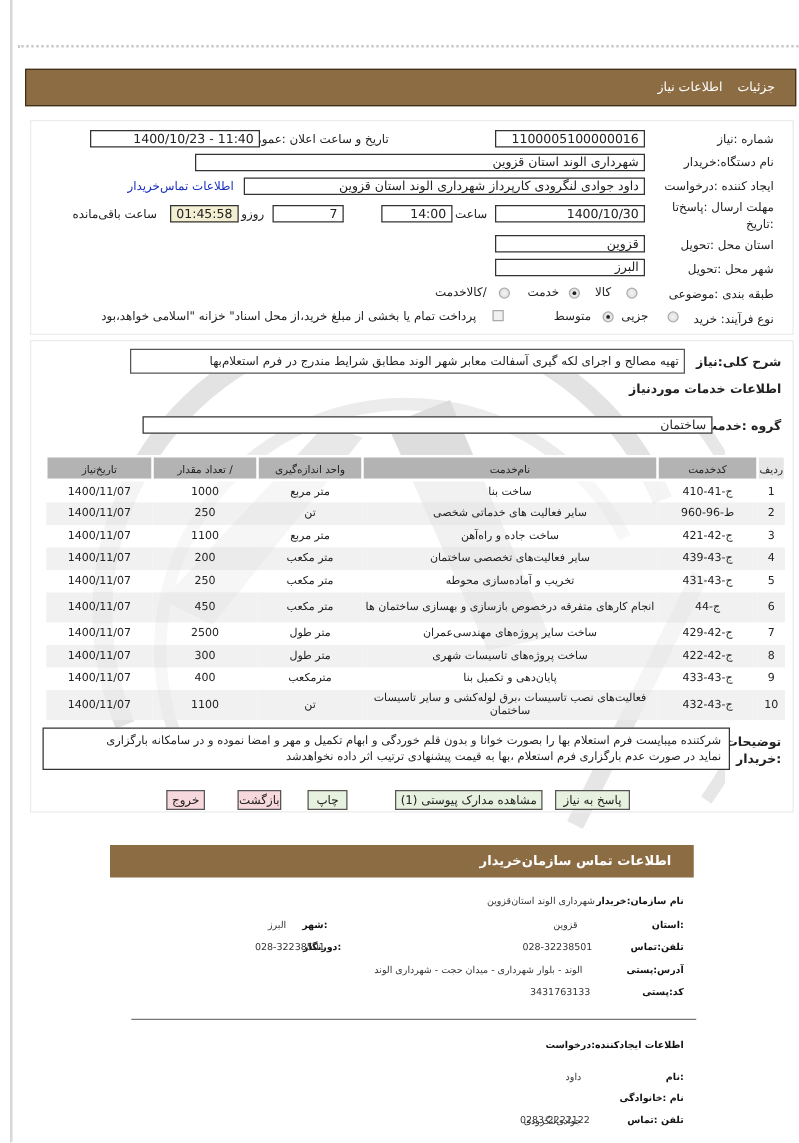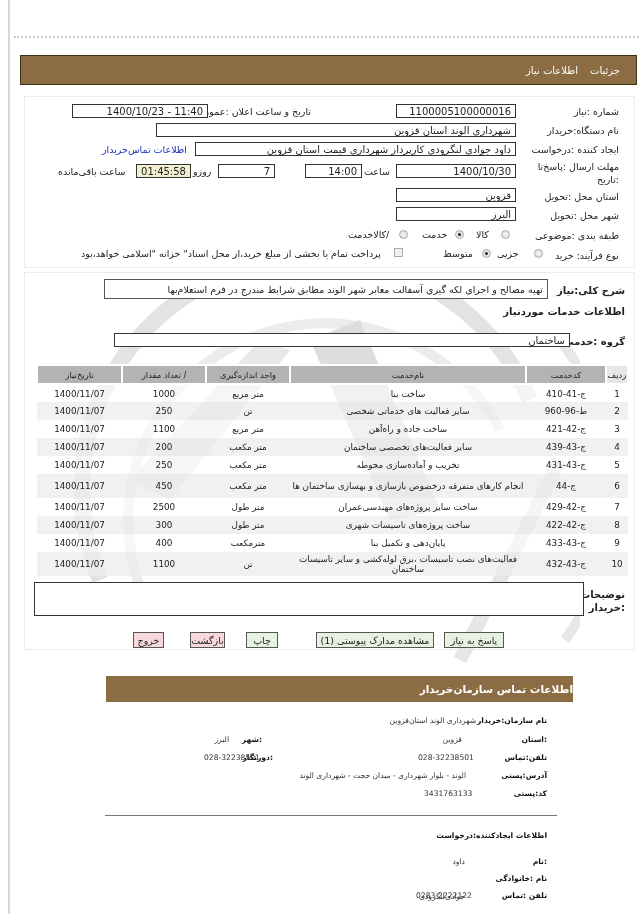--- a/index.html
+++ b/index.html
@@ -28,21 +28,21 @@
   table.svc th { background: #b3b3b3; color: #222; font-weight: normal; height: 19px; border: 2px solid #fff; font-size: 8.4px; }
   table.svc th.rowh { background: #e6e6e6; }
   table.svc td { height: 18px; text-align: center; border: none; background: rgba(255,255,255,0.6); }
   table.svc tr:nth-child(even) td { background: rgba(236,236,236,0.75); }
   table.svc tr.tall td { height: 24px; line-height: 10px; }
   table.svc td.code { direction: ltr; text-align: center; }
   table.svc td.date { direction: ltr; }
   .btn { position: absolute; height: 16px; border: 1px solid #555; font-size: 9.5px; display: flex; align-items: center; justify-content: center; direction: rtl; }
   .btn.green { background: #e6f2df; }
   .btn.pink { background: #f7d8dc; text-align: right; }
-  .contact-bar { position: absolute; left: 106px; top: 676px; width: 467px; height: 26px; background: #8c6c43; direction: rtl; display: flex; align-items: center; }
+  .contact-bar { position: absolute; left: 88px; top: 676px; width: 467px; height: 26px; background: #8c6c43; direction: rtl; padding-right: 18px; display: flex; align-items: center; }
   .contact-bar span { color: #fff; font-size: 10.5px; font-weight: bold; }
   .small { font-size: 7.6px; color: #333; direction: rtl; }
   .small.b { font-weight: bold; color: #111; }
   .hr { position: absolute; left: 105px; top: 815px; width: 452px; border-top: 1px solid #777; }
 </style>
 </head>
 <body>
 
 <div class="left-rule"></div>
 <div class="top-dotted"></div>
@@ -57,21 +57,21 @@
 <span class="abs lbl" style="right:20px; top:106px;">شماره :نیاز</span>
 <div class="box ltr" style="left:396px; top:104px; width:120px; height:14px;">1100005100000016</div>
 
 <span class="abs lbl" style="right:328px; top:106px;">تاریخ و ساعت اعلان :عمومی</span>
 <div class="box ltr" style="left:72px; top:104px; width:136px; height:14px;">1400/10/23 - 11:40</div>
 
 <span class="abs lbl" style="right:20px; top:125px;">نام دستگاه:خریدار</span>
 <div class="box rtl" style="left:156px; top:123px; width:360px; height:14px;">شهرداری الوند استان قزوین</div>
 
 <span class="abs lbl" style="right:20px; top:144px;">ایجاد کننده :درخواست</span>
-<div class="box rtl" style="left:195px; top:142px; width:321px; height:14px;">داود جوادی لنگرودی کارپرداز شهرداری قیمت استان قزوین</div>
+<div class="box rtl" style="left:195px; top:142px; width:321px; height:14px;">داود جوادی لنگرودی کارپرداز شهرداری الوند استان قزوین</div>
 <span class="abs link" style="left:102px; top:144px; font-size:9.5px;">اطلاعات تماس‌خریدار</span>
 
 <span class="abs lbl" style="right:20px; top:161px;">مهلت ارسال :پاسخ‌تا</span>
 <span class="abs lbl" style="right:20px; top:174px;">:تاریخ</span>
 <div class="box ltr" style="left:396px; top:164px; width:120px; height:14px;">1400/10/30</div>
 <span class="abs lbl" style="left:364px; top:166px;">ساعت</span>
 <div class="box ltr" style="left:305px; top:164px; width:57px; height:14px;">14:00</div>
 <div class="box ltr" style="left:218px; top:164px; width:57px; height:14px;">7</div>
 <span class="abs lbl" style="left:193px; top:166px;">روزو</span>
 <div class="box ltrc timer" style="left:136px; top:164px; width:55px; height:14px;">01:45:58</div>
@@ -206,20 +206,22 @@
       <td>تن</td>
       <td>1100</td>
       <td class="date">1400/11/07</td>
     </tr>
   </tbody>
 </table>
 
 <span class="abs lbl bold" style="right:14px; top:589px; font-size:10px;">توضیحات</span>
 <span class="abs lbl bold" style="right:14px; top:602px; font-size:10px;">:خریدار</span>
 <div class="abs" style="left:34px; top:582px; width:550px; height:34px; border:1px solid #333; background:#fff; direction:rtl; padding:3px 6px; font-size:9.2px; line-height:13px; white-space:normal; overflow:hidden;">
+  <div style="white-space:nowrap;">شرکتنده میبایست فرم استعلام بها را بصورت خوانا و بدون قلم خوردگی و ابهام تکمیل و مهر و امضا نموده و در سامکانه بارگزاری</div>
+  <div style="white-space:nowrap;">نماید در صورت عدم بارگزاری فرم استعلام ،بها به قیمت پیشنهادی ترتیب اثر داده نخواهدشد</div>
 </div>
 
 <div class="btn green" style="left:444px; top:632px; width:60px;">پاسخ به نیاز</div>
 <div class="btn green" style="left:316px; top:632px; width:118px;">مشاهده مدارک پیوستی (1)</div>
 <div class="btn green" style="left:246px; top:632px; width:32px;">چاپ</div>
 <div class="btn pink" style="left:190px; top:632px; width:35px;">بازگشت</div>
 <div class="btn pink" style="left:133px; top:632px; width:31px;">خروج</div>
 
 <div class="contact-bar">
   <span>اطلاعات تماس سازمان‌خریدار</span>

